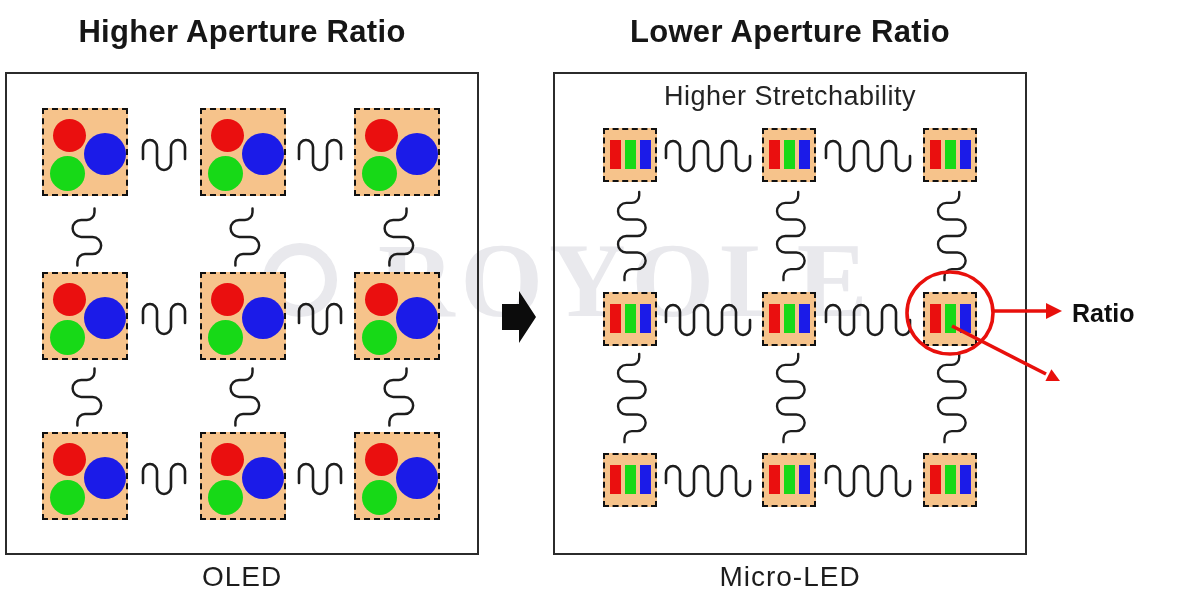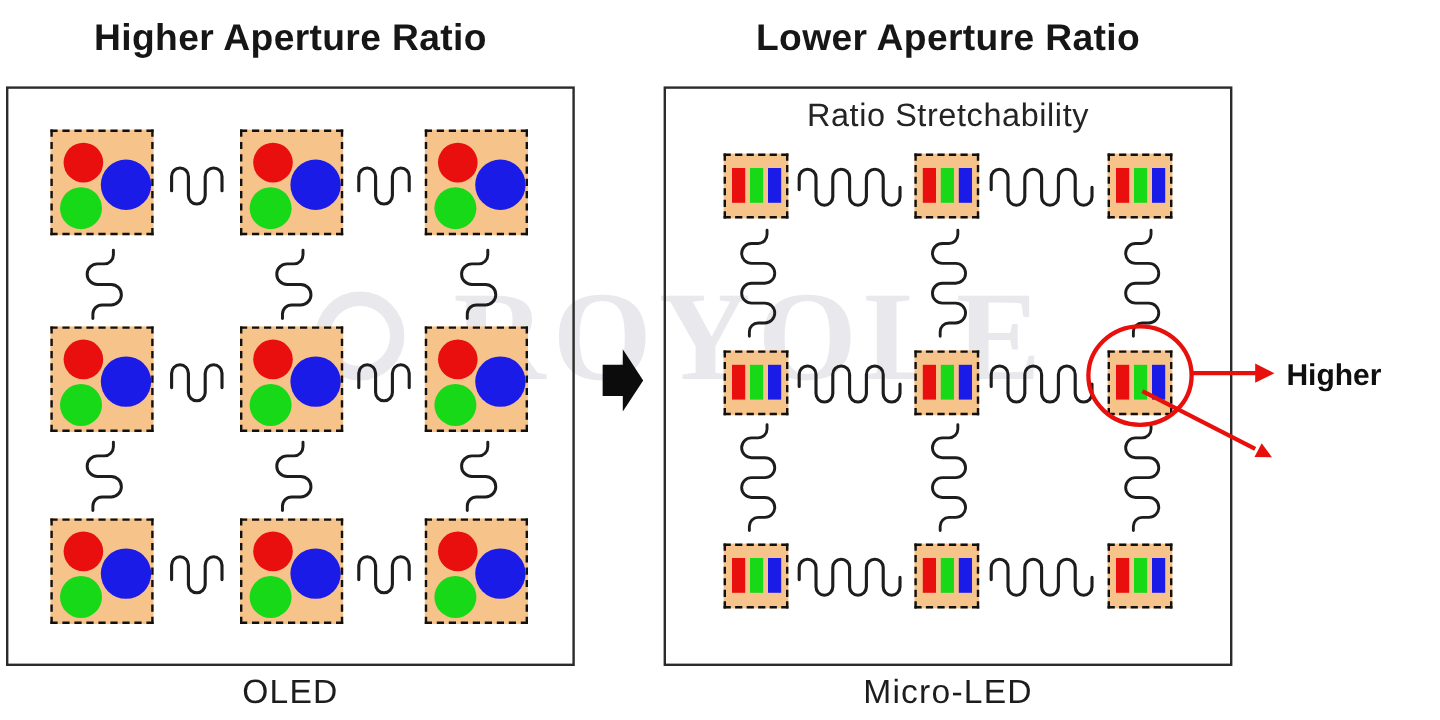--- a/index.html
+++ b/index.html
@@ -90,21 +90,21 @@
     <circle cx="40" cy="40" r="31" fill="none" stroke="currentColor" stroke-width="12"></circle>
     <path d="M40,24 A16,16 0 1 0 56,40" fill="none" stroke="#fff" stroke-width="7"></path>
   </svg>
   <div class="wm-text">ROYOLE</div>
 
   <div class="title left">Higher Aperture Ratio</div>
   <div class="title right">Lower Aperture Ratio</div>
 
   <div class="box left-box"></div>
   <div class="box right-box"></div>
-  <div class="inner-label">Ratio Stretchability</div>
+  <div class="inner-label">Higher Stretchability</div>
 
   <div class="caption left">OLED</div>
   <div class="caption right">Micro-LED</div>
 
   <svg class="transform-arrow" viewBox="0 0 34 54">
     <polygon points="0,14 17,14 17,1 34,27 17,53 17,40 0,40" fill="#0c0c0c"></polygon>
   </svg>
 
   <div class="oled-island" style="left:42px;top:108px">
       <span class="sp r"></span>
@@ -278,15 +278,15 @@
     <ellipse cx="50" cy="51" rx="43" ry="41" fill="none" stroke="currentColor" stroke-width="3.6"></ellipse>
     <g>
       <line x1="93" y1="49" x2="147" y2="49" stroke="currentColor" stroke-width="3.6"></line>
       <polygon points="146,41 162,49 146,57" fill="currentColor"></polygon>
     </g>
     <g>
       <line x1="52" y1="64" x2="146" y2="112" stroke="currentColor" stroke-width="3.6"></line>
       <polygon points="160,119 145.4,118.9 151.4,107.3" fill="currentColor"></polygon>
     </g>
   </svg>
-  <div class="callout-label island">Higher</div>
+  <div class="callout-label island">Ratio</div>
 
 </div>
 
 </body></html>

